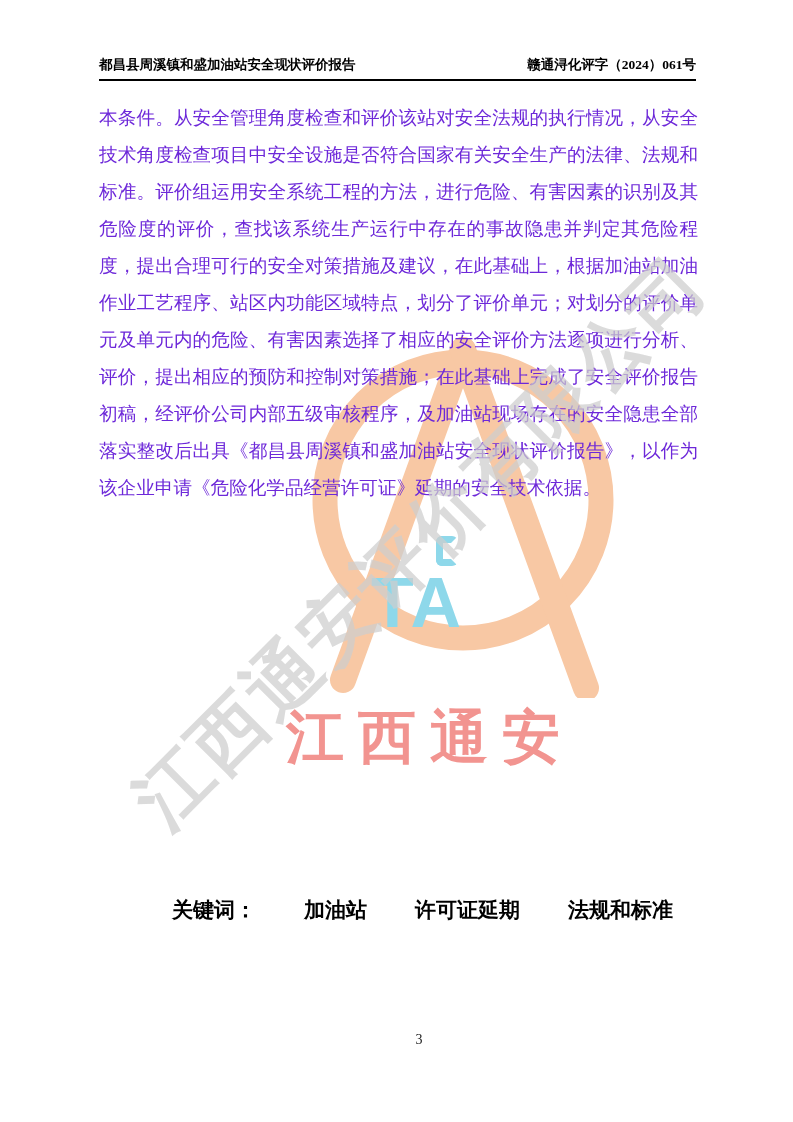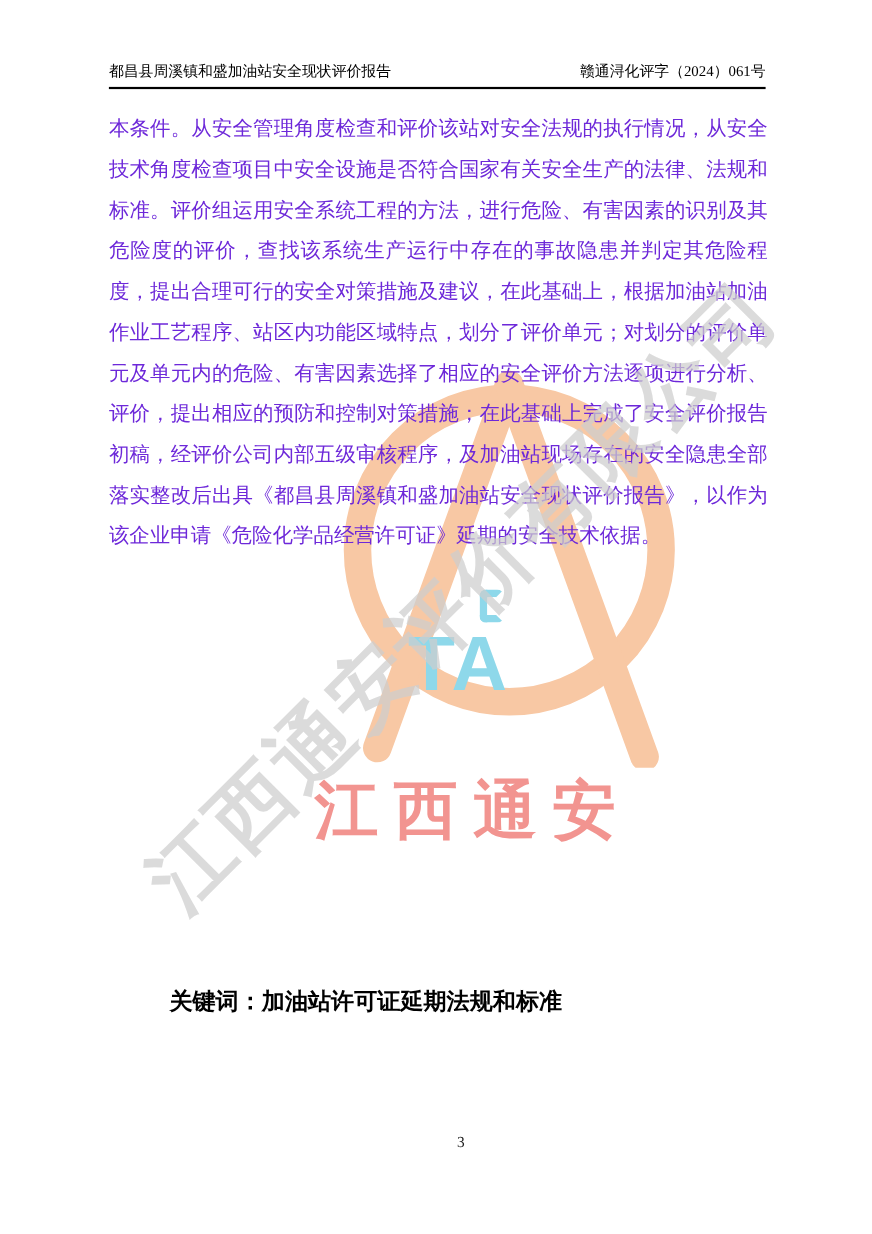--- a/index.html
+++ b/index.html
@@ -20,21 +20,21 @@
     position: absolute;
     left: 99px;
     top: 56px;
     width: 597px;
     display: flex;
     justify-content: space-between;
     align-items: center;
     border-bottom: 2.5px solid #000;
     padding-bottom: 5px;
     font-family: "Liberation Serif", serif;
-    font-weight: normal;
+    font-weight: bold;
     font-size: 13.5px;
     color: #000;
   }
 
   
   .body-text {
     position: absolute;
     left: 99px;
     top: 99px;
     width: 599px;
@@ -43,24 +43,25 @@
     line-height: 37px;
     text-align: justify;
     color: #6d28d9;
   }
   .body-text p { margin: 0; }
   .body-text p.indent { text-indent: 2em; }
 
   
   .keywords {
     position: absolute;
-    left: 154px;
+    left: 172px;
     top: 896px;
     z-index: 2;
     display: flex;
+    gap: 48px;
     font-family: "Liberation Sans", sans-serif;
     font-weight: bold;
     font-size: 21px;
     color: #000;
     white-space: nowrap;
   }
 
   
   .page-number {
     position: absolute;

